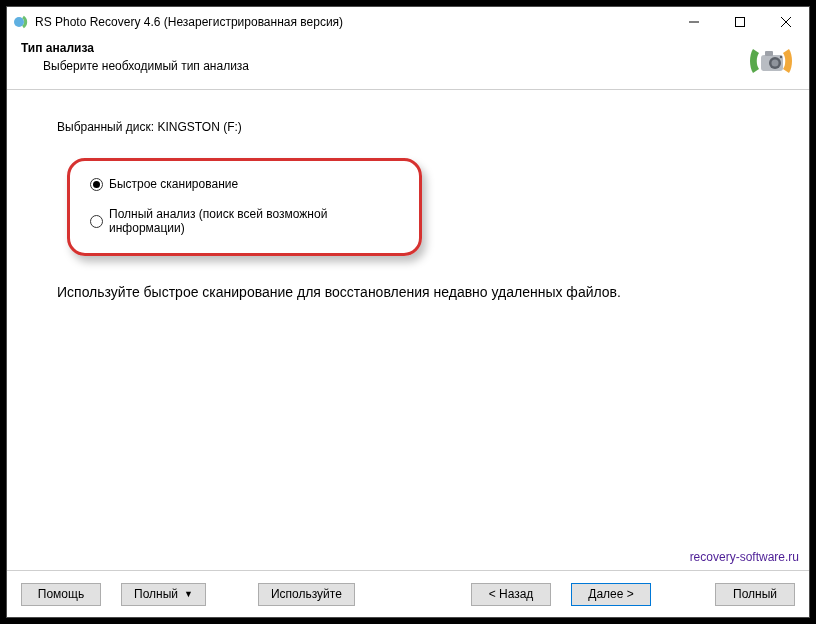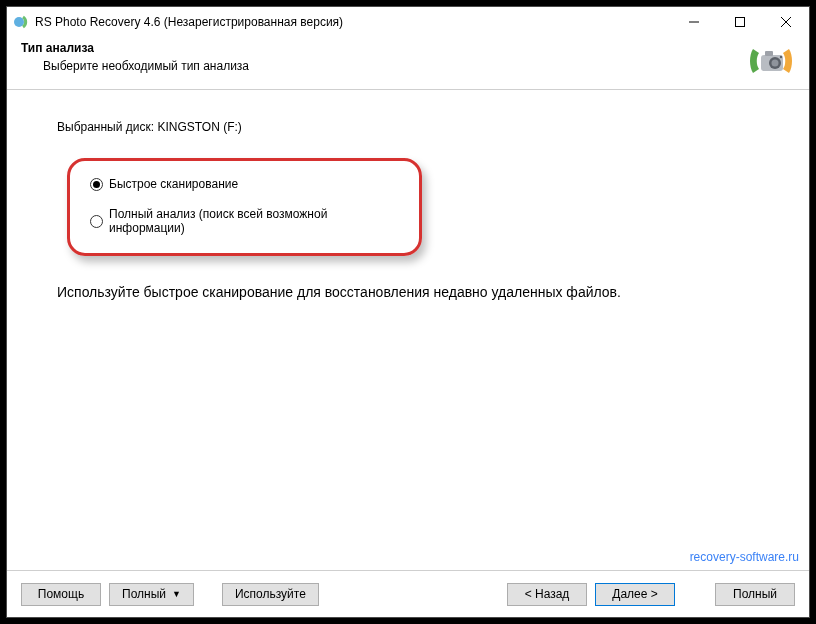--- a/index.html
+++ b/index.html
@@ -136,32 +136,32 @@
   }
   .hint-text {
     font-size: 14px;
     color: #000;
   }
   .watermark {
     position: absolute;
     right: 10px;
     bottom: 6px;
     font-size: 12px;
-    color: #3b82f6;
+    color: #4c1d95;
   }
   .footer-sep {
     height: 1px;
     background: #cfcfcf;
   }
   .footer {
     height: 46px;
     padding: 0 14px;
     display: flex;
     align-items: center;
-    gap: 8px;
+    gap: 20px;
   }
   .btn {
     height: 23px;
     min-width: 80px;
     padding: 0 12px;
     background: #e1e1e1;
     border: 1px solid #adadad;
     font-size: 12px;
     color: #000;
     display: inline-flex;

